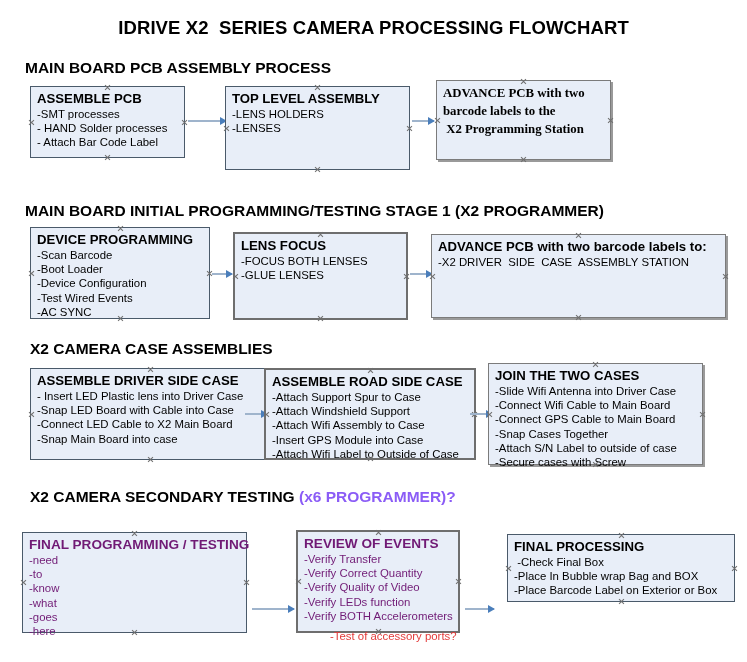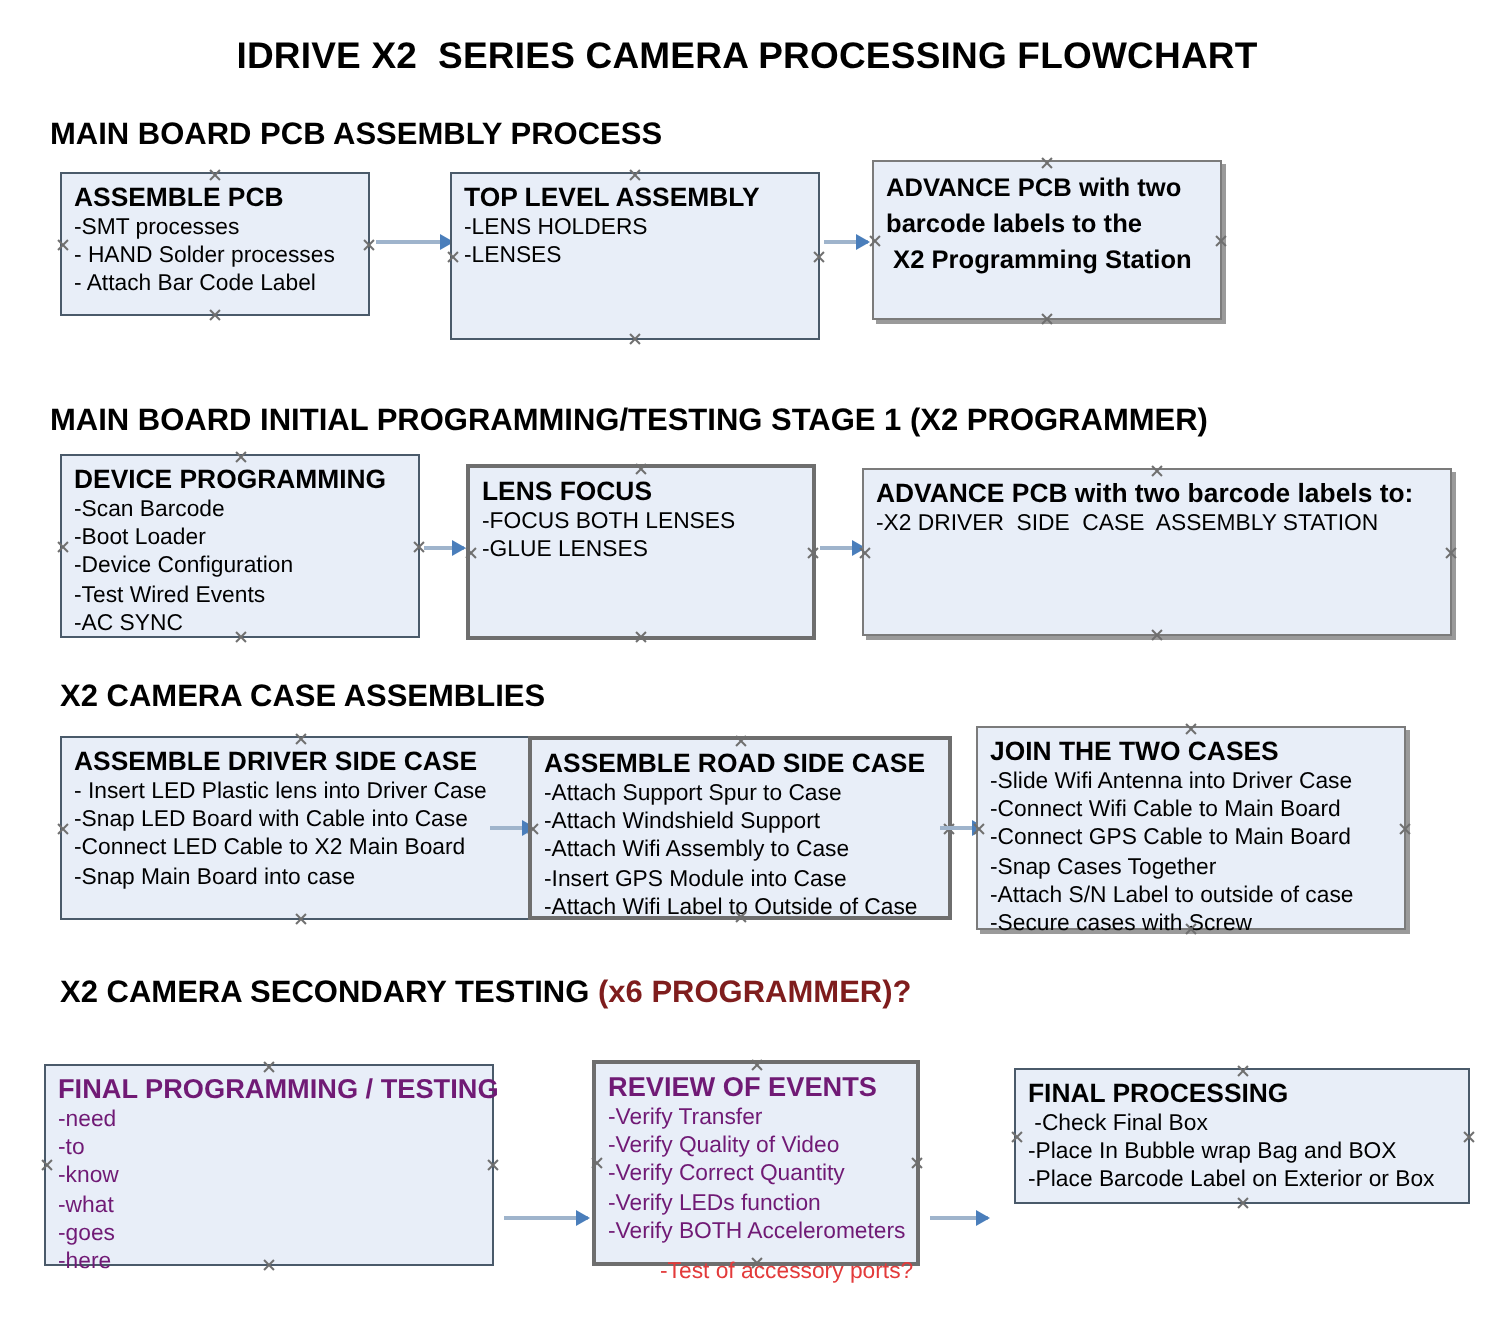--- a/index.html
+++ b/index.html
@@ -28,21 +28,21 @@
     letter-spacing: 0.1px;
     white-space: pre;
   }
   .section-head {
     position: absolute;
     font-size: 15.5px;
     font-weight: bold;
     white-space: pre;
   }
   .section-head .accent {
-    color: #7f1d1d;
+    color: #8b5cf6;
   }
 
   
   .fbox {
     position: absolute;
     background: #e8eef8;
     border: 1px solid #4a5a6a;
     box-sizing: border-box;
     padding: 4px 4px 3px 6px;
     overflow: visible;
@@ -155,21 +155,21 @@
   <div class="bline">-LENS HOLDERS</div>
   <div class="bline">-LENSES</div>
   <div class="handle" style="left:50%; top:0;"></div>
   <div class="handle" style="left:50%; top:100%;"></div>
   <div class="handle" style="left:0; top:50%;"></div>
   <div class="handle" style="left:100%; top:50%;"></div>
 </div>
 
 <div class="conn" style="left:412px; top:120px; width:22px;"></div>
 
-<div class="fbox shadow multi-title" style="left:436px; top:80px; width:175px; height:80px;">
+<div class="fbox shadow multi-title" style="left:436px; top:80px; width:175px; height:80px;font-family:Liberation Serif, serif;">
   <div class="btitle">ADVANCE PCB with two</div>
   <div class="btitle">barcode labels to the</div>
   <div class="btitle"> X2 Programming Station</div>
   <div class="handle" style="left:50%; top:0;"></div>
   <div class="handle" style="left:50%; top:100%;"></div>
   <div class="handle" style="left:0; top:50%;"></div>
   <div class="handle" style="left:100%; top:50%;"></div>
 </div>
 
 <div class="section-head" style="left:25px; top:202px;">MAIN BOARD INITIAL PROGRAMMING/TESTING STAGE 1 (X2 PROGRAMMER)</div>
@@ -269,22 +269,22 @@
   <div class="handle" style="left:50%; top:100%;"></div>
   <div class="handle" style="left:0; top:50%;"></div>
   <div class="handle" style="left:100%; top:50%;"></div>
 </div>
 
 <div class="conn" style="left:252px; top:608px; width:42px;"></div>
 
 <div class="fbox red thick" style="left:296px; top:530px; width:164px; height:103px;">
   <div class="btitle">REVIEW OF EVENTS</div>
   <div class="bline">-Verify Transfer</div>
+  <div class="bline">-Verify Correct Quantity</div>
   <div class="bline">-Verify Quality of Video</div>
-  <div class="bline">-Verify Correct Quantity</div>
   <div class="bline">-Verify LEDs function</div>
   <div class="bline">-Verify BOTH Accelerometers</div>
   <div class="handle" style="left:50%; top:0;"></div>
   <div class="handle" style="left:50%; top:100%;"></div>
   <div class="handle" style="left:0; top:50%;"></div>
   <div class="handle" style="left:100%; top:50%;"></div>
 </div>
 
 <div class="overflow-line" style="left:302px; top:629px;margin-left:28px;">-Test of accessory ports?</div>
 

